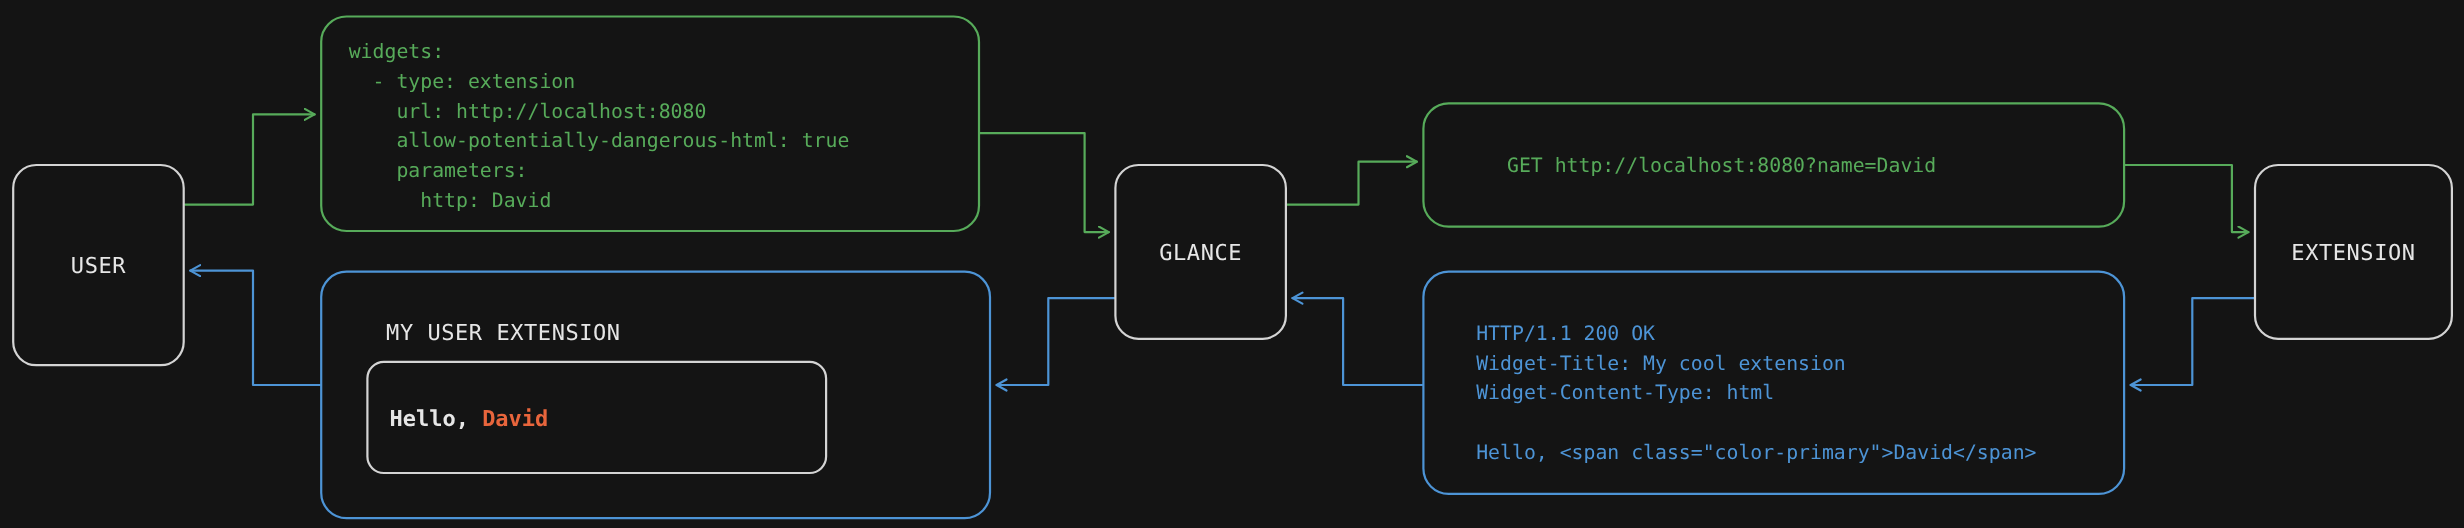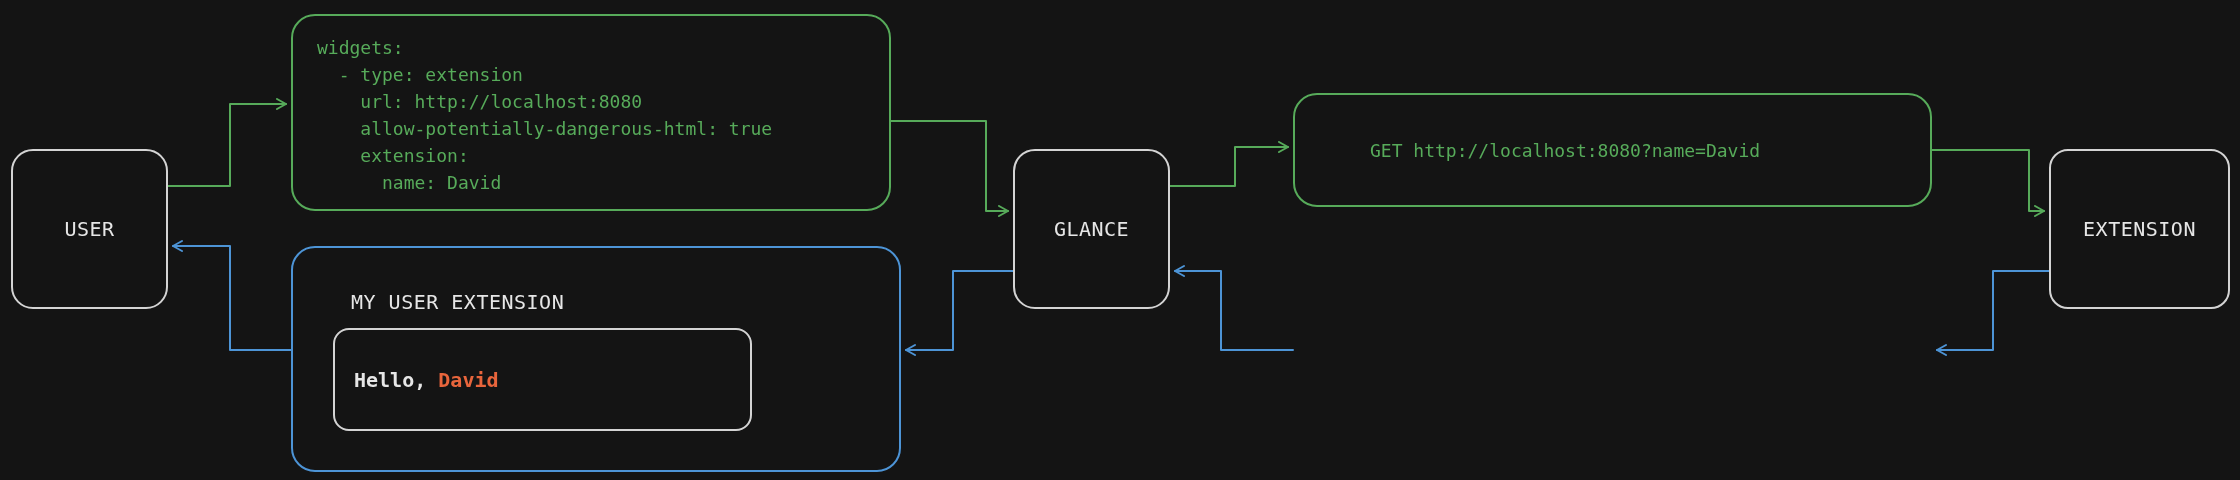--- a/index.html
+++ b/index.html
@@ -25,23 +25,23 @@
   .node {
     position: absolute;
     border: 2px solid var(--node_border);
     border-radius: 22px;
     display: flex; align-items: center; justify-content: center;
     color: var(--white);
     font-size: 20px;
     letter-spacing: 0.5px;
     background: var(--bg);
   }
-  #node-user      { left: 11px;   top: 149px; width: 157px; height: 160px; }
+  #node-user      { left: 11px;   top: 149px; width: 157px; height: 184px; }
   #node-glance    { left: 1013px; top: 149px; width: 157px; height: 160px; }
-  #node-extension { left: 2049px; top: 149px; width: 181px; height: 160px; border-radius: 19px; }
+  #node-extension { left: 2049px; top: 149px; width: 181px; height: 160px; }
 
   .box { position: absolute; border-radius: 24px; background: var(--bg); }
   .green-box { border: 2px solid var(--green); }
   .blue-box  { border: 2px solid var(--blue); }
 
   #config-box   { left: 291px;  top: 14px;  width: 600px; height: 197px; padding: 18px 0 0 24px; }
   #request-box  { left: 1293px; top: 93px;  width: 639px; height: 114px; display: flex; align-items: center; padding-left: 75px; }
   #response-box { left: 1293px; top: 246px; width: 639px; height: 204px; padding: 42px 0 0 47px; }
   #preview-box  { left: 291px;  top: 246px; width: 610px; height: 226px; }
 
@@ -107,28 +107,35 @@
   </div>
   <div class="node" id="node-extension">
     <span>EXTENSION</span>
   </div>
 
   <div class="box green-box" id="config-box">
     <div class="code-line green-text">widgets:</div>
     <div class="code-line green-text">  - type: extension</div>
     <div class="code-line green-text">    url: http://localhost:8080</div>
     <div class="code-line green-text">    allow-potentially-dangerous-html: true</div>
-    <div class="code-line green-text">    extension:</div>
-    <div class="code-line green-text">      name: David</div>
+    <div class="code-line green-text">    parameters:</div>
+    <div class="code-line green-text">      http: David</div>
   </div>
 
   <div class="box green-box" id="request-box">
     <div class="code-line green-text">GET http://localhost:8080?name=David</div>
   </div>
 
+  <div class="box blue-box" id="response-box">
+    <div class="code-line blue-text">HTTP/1.1 200 OK</div>
+    <div class="code-line blue-text">Widget-Title: My cool extension</div>
+    <div class="code-line blue-text">Widget-Content-Type: html</div>
+    <div class="code-line blue-text"></div>
+    <div class="code-line blue-text">Hello, &lt;span class="color-primary"&gt;David&lt;/span&gt;</div>
+  </div>
 
   <div class="box blue-box" id="preview-box">
     <div class="preview-title">MY USER EXTENSION</div>
     <div class="hello-box">
       <span class="white-text">Hello, </span><span class="orange-text">David</span>
     </div>
   </div>
 
 </div>
 

